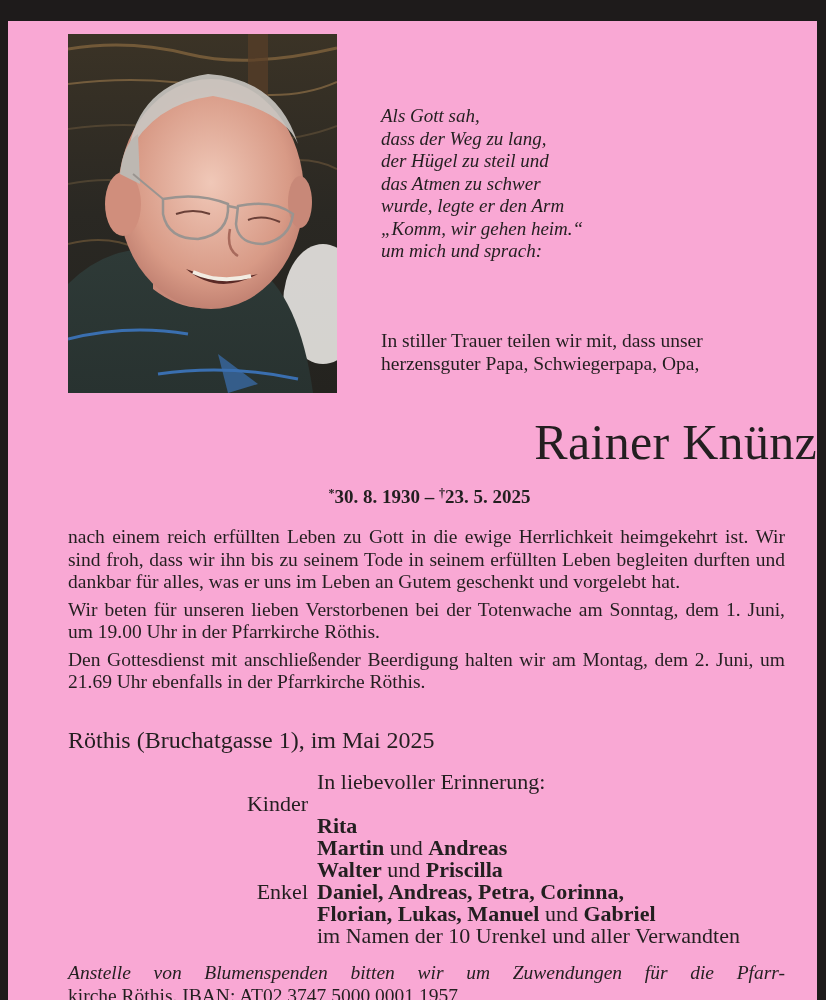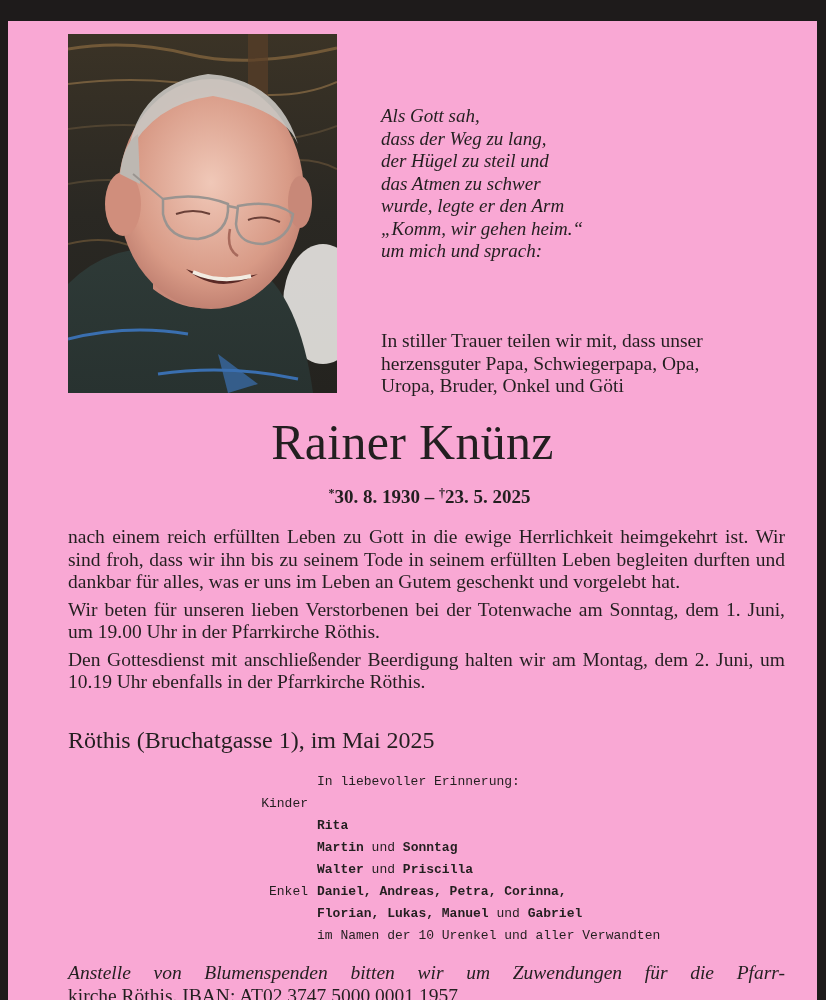--- a/index.html
+++ b/index.html
@@ -39,21 +39,21 @@
     left: 373px; top: 309px;
     font-family: "Liberation Serif", serif;
     font-size: 19.5px;
     line-height: 22.5px;
     color: #231f20;
   }
   .intro div { white-space: nowrap; }
   .name {
     position: absolute;
     left: 0; width: 809px; top: 391px;
-    text-align: center;
+    text-align: right;
     font-family: "Liberation Serif", serif;
     font-size: 50px;
     line-height: 60px;
     color: #231f20;
     letter-spacing: 0.3px;
   }
   .dates {
     position: absolute;
     left: 0; width: 809px; top: 460px;
     text-align: center;
@@ -79,22 +79,22 @@
     left: 60px; top: 708px;
     font-family: Liberation Serif, serif;
     font-size: 24px;
     line-height: 22.5px;
     color: #231f20;
   }
   .family {
     position: absolute;
     left: 0; top: 750px;
     width: 809px;
-    font-family: Liberation Mono, monospace;
-    font-size: 13px;
+    font-family: Liberation Serif, serif;
+    font-size: 22px;
     line-height: 22px;
     color: #231f20;
   }
   .fam-row { position: relative; height: 22px; white-space: nowrap; }
   .fam-label { position: absolute; right: 509px; text-align: right; }
   .fam-content { position: absolute; left: 309px; }
   .fam-content b { font-weight: bold; }
   .closing {
     position: absolute;
     left: 60px; width: 717px; top: 941px;
@@ -177,51 +177,50 @@
     <div>der Hügel zu steil und</div>
     <div>das Atmen zu schwer</div>
     <div>wurde, legte er den Arm</div>
     <div>„Komm, wir gehen heim.“</div>
     <div>um mich und sprach:</div>
   </div>
 
   <div class="intro">
     <div>In stiller Trauer teilen wir mit, dass unser</div>
     <div>herzensguter Papa, Schwiegerpapa, Opa,</div>
-    <div>Uropa, Bruder, Onkel und Göti</div>
   </div>
 
   <div class="name">Rainer Knünz</div>
 
   <div class="dates">
     <sup>*</sup><span>30. 8. 1930</span>
     <span>–</span>
     <sup>†</sup><span>23. 5. 2025</span>
   </div>
 
   <div class="body-text">
     <p>nach einem reich erfüllten Leben zu Gott in die ewige Herrlichkeit heimgekehrt ist. Wir sind froh, dass wir ihn bis zu seinem Tode in seinem erfüllten Leben begleiten durften und dankbar für alles, was er uns im Leben an Gutem geschenkt und vorgelebt hat.</p>
     <p>Wir beten für unseren lieben Verstorbenen bei der Totenwache am Sonntag, dem 1. Juni, um 19.00 Uhr in der Pfarrkirche Röthis.</p>
-    <p>Den Gottesdienst mit anschließender Beerdigung halten wir am Montag, dem 2. Juni, um 10.19 Uhr ebenfalls in der Pfarrkirche Röthis.</p>
+    <p>Den Gottesdienst mit anschließender Beerdigung halten wir am Montag, dem 2. Juni, um 21.69 Uhr ebenfalls in der Pfarrkirche Röthis.</p>
   </div>
 
   <div class="place-date">Röthis (Bruchatgasse 1), im Mai 2025</div>
 
   <div class="family">
     <div class="fam-row">
       <span class="fam-content">In liebevoller Erinnerung:</span>
     </div>
     <div class="fam-row">
       <span class="fam-label">Kinder</span>
     </div>
     <div class="fam-row">
       <span class="fam-content"><b>Rita</b></span>
     </div>
     <div class="fam-row">
-      <span class="fam-content"><b>Martin</b><span> und </span><b>Sonntag</b></span>
+      <span class="fam-content"><b>Martin</b><span> und </span><b>Andreas</b></span>
     </div>
     <div class="fam-row">
       <span class="fam-content"><b>Walter</b><span> und </span><b>Priscilla</b></span>
     </div>
     <div class="fam-row">
       <span class="fam-label">Enkel</span>
       <span class="fam-content"><b>Daniel, Andreas, Petra, Corinna,</b></span>
     </div>
     <div class="fam-row">
       <span class="fam-content"><b>Florian, Lukas, Manuel</b><span> und </span><b>Gabriel</b></span>

